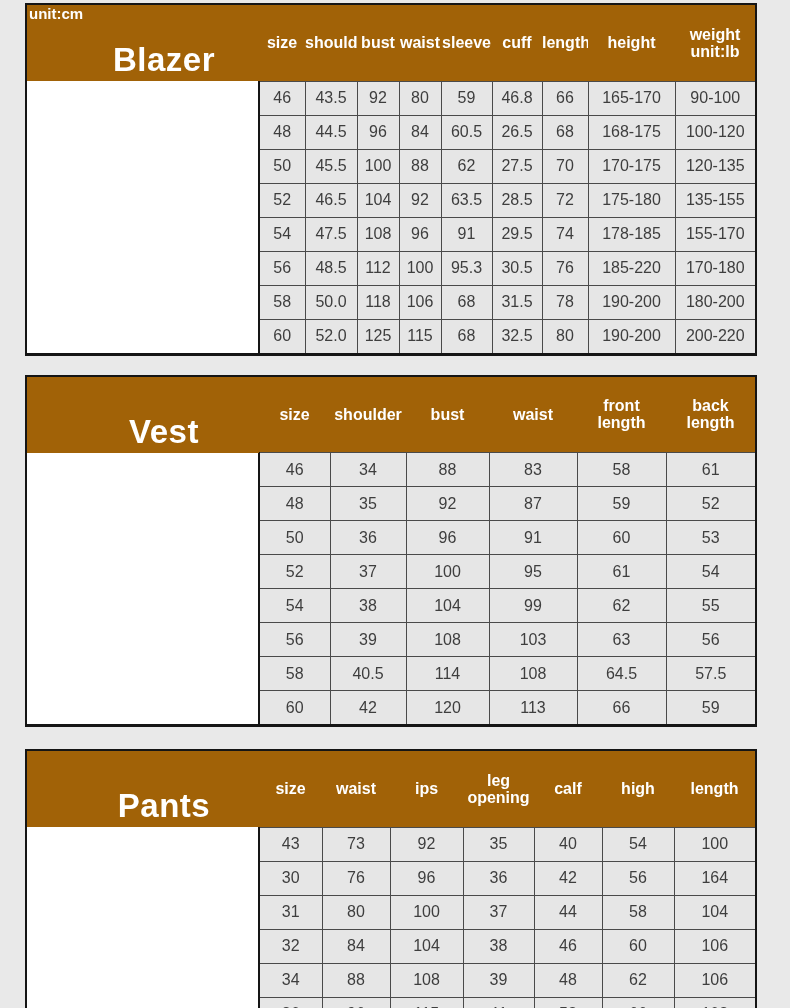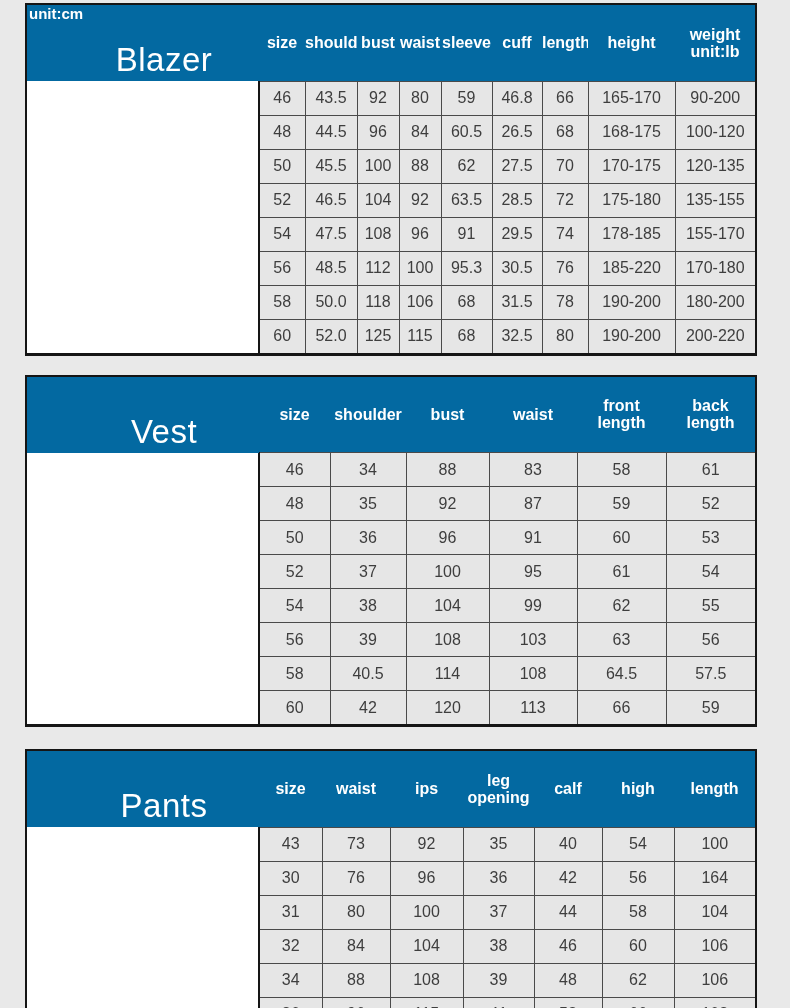--- a/index.html
+++ b/index.html
@@ -18,37 +18,37 @@
   }
   .size-table-section { margin-bottom: 19px; }
   table.size-table {
     border-collapse: collapse;
     table-layout: fixed;
     width: 730px;
     border: 2px solid #151515;
     border-bottom-width: 3px;
   }
   tr.header-bar th {
-    background: #0369a1;
+    background: #a16207;
     color: #ffffff;
     border: none;
     height: 42px;
     vertical-align: middle;
     text-align: center;
     font-size: 16px;
     font-weight: 700;
     line-height: 17px;
     white-space: pre-line;
     padding: 0;
     position: relative;
   }
   th.title-th { text-align: center; }
   .table-title {
     font-size: 33px;
-    font-weight: 400;
+    font-weight: 700;
     letter-spacing: 0.5px;
     display: inline-block;
     padding-left: 42px;
     line-height: 42px;
     text-align: center;
   }
   .unit-label {
     position: absolute;
     top: 1px;
     left: 2px;
@@ -114,21 +114,21 @@
           <tr>
             <td class="image-cell" rowspan="8"></td>
             <td>46</td>
             <td>43.5</td>
             <td>92</td>
             <td>80</td>
             <td>59</td>
             <td>46.8</td>
             <td>66</td>
             <td>165-170</td>
-            <td>90-200</td>
+            <td>90-100</td>
           </tr>
           <tr>
             <td>48</td>
             <td>44.5</td>
             <td>96</td>
             <td>84</td>
             <td>60.5</td>
             <td>26.5</td>
             <td>68</td>
             <td>168-175</td>

